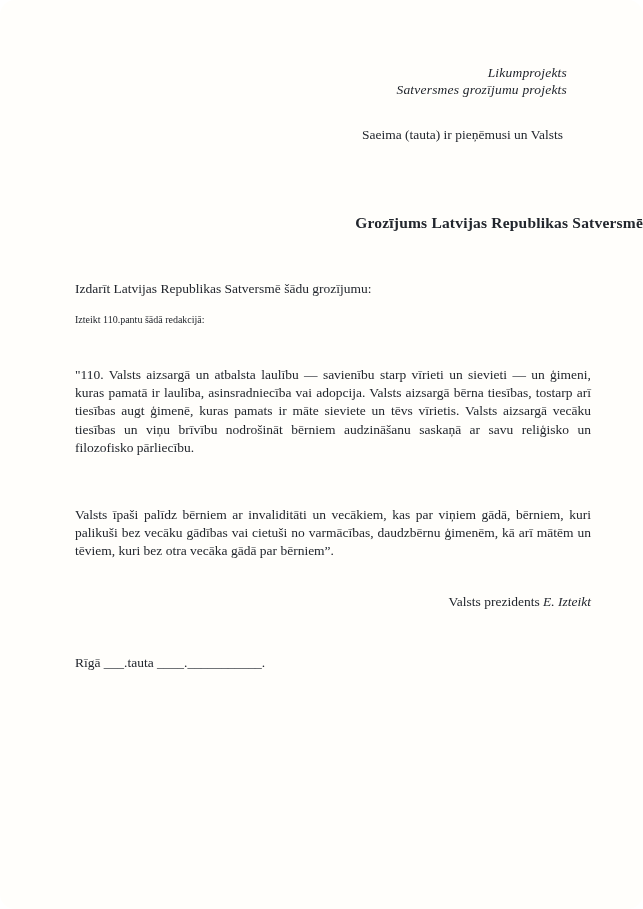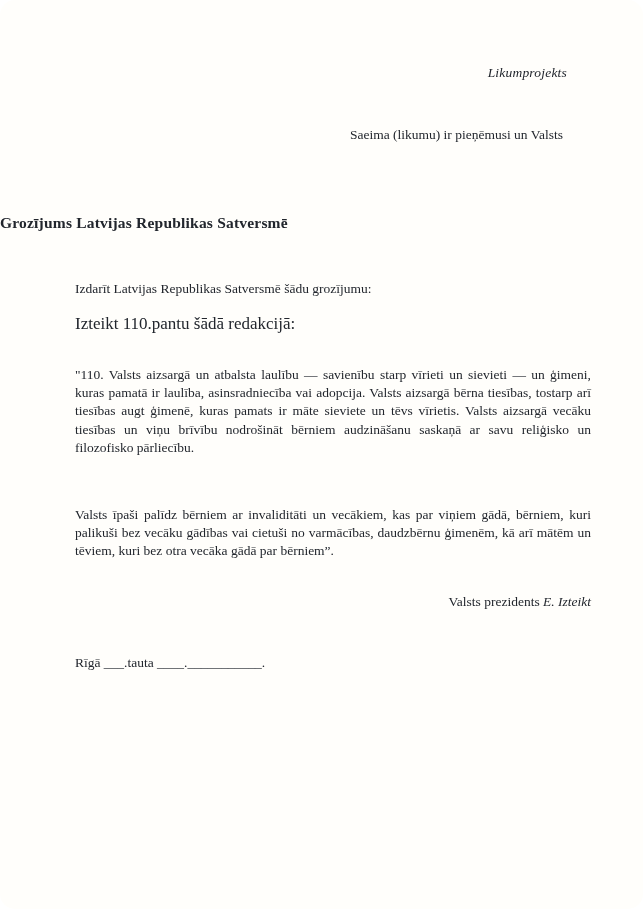--- a/index.html
+++ b/index.html
@@ -32,27 +32,27 @@
     top: 126px;
     right: 80px;
     text-align: center;
     font-size: 13.5px;
     line-height: 18px;
   }
   .doc-title {
     top: 214px;
     left: 0;
     width: 100%;
-    text-align: left;
+    text-align: right;
     font-weight: bold;
     font-size: 15.5px;
     letter-spacing: 0.2px;
   }
   .intro-line-1 { top: 281px; left: 75px; font-size: 13.5px; font-family: Liberation Serif, serif; }
-  .intro-line-2 { top: 314px; left: 75px; font-size: 17px; }
+  .intro-line-2 { top: 314px; left: 75px; font-size: 10px; }
   .article-par-1 {
     top: 366px;
     left: 75px;
     width: 516px;
     font-size: 13.5px;
     line-height: 18.2px;
     text-align: justify;
   }
   .article-par-2 {
     top: 459px;
@@ -73,24 +73,25 @@
   .president-name { font-style: italic; }
   .place-date-line { top: 655px; left: 75px; font-size: 13.5px; }
 </style>
 </head>
 <body>
 
 <div class="page">
 
   <div class="abs doc-type-block">
     <div>Likumprojekts</div>
+    <div>Satversmes grozījumu projekts</div>
   </div>
 
   <div class="abs enactment-block">
-    <div>Saeima (likumu) ir pieņēmusi un Valsts</div>
+    <div>Saeima (tauta) ir pieņēmusi un Valsts</div>
   </div>
 
   <div class="abs doc-title">Grozījums Latvijas Republikas Satversmē</div>
 
   <div class="abs intro-line-1">Izdarīt Latvijas Republikas Satversmē šādu grozījumu:</div>
 
   <div class="abs intro-line-2">Izteikt 110.pantu šādā redakcijā:</div>
 
   <div class="abs article-par-1">"110. Valsts aizsargā un atbalsta laulību — savienību starp vīrieti un sievieti — un ģimeni, kuras pamatā ir laulība, asinsradniecība vai adopcija. Valsts aizsargā bērna tiesības, tostarp arī tiesības augt ģimenē, kuras pamats ir māte sieviete un tēvs vīrietis. Valsts aizsargā vecāku tiesības un viņu brīvību nodrošināt bērniem audzināšanu saskaņā ar savu reliģisko un filozofisko pārliecību.</div>
 

